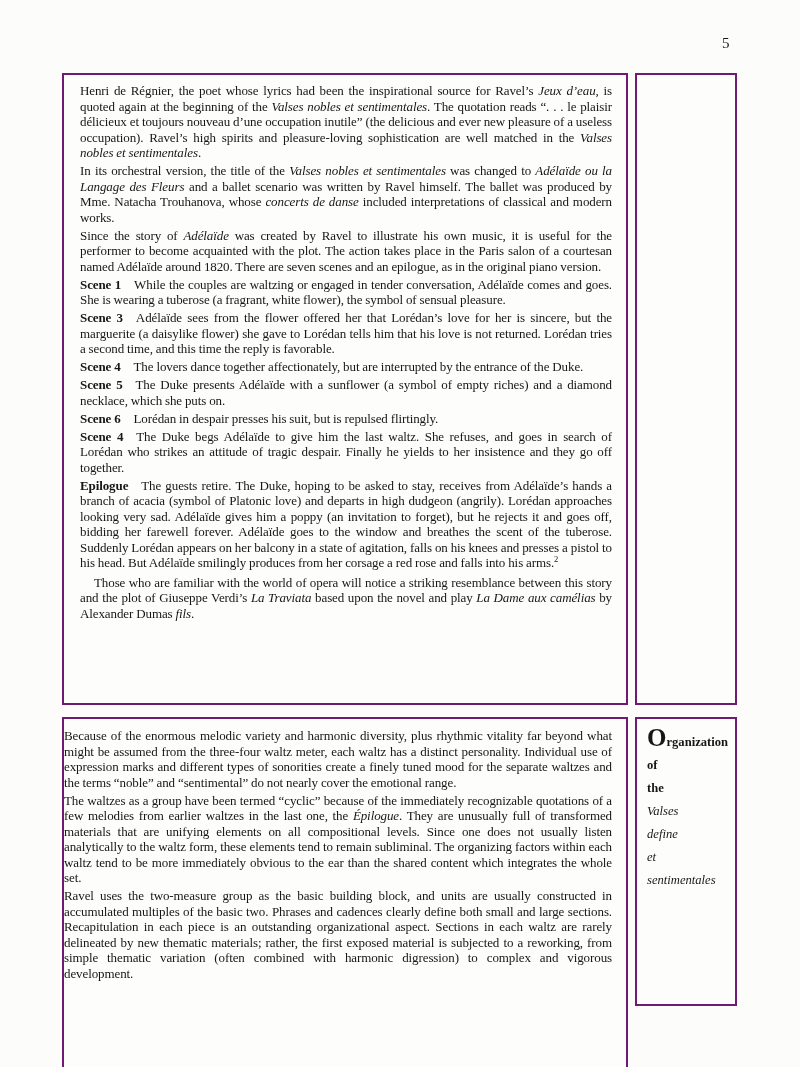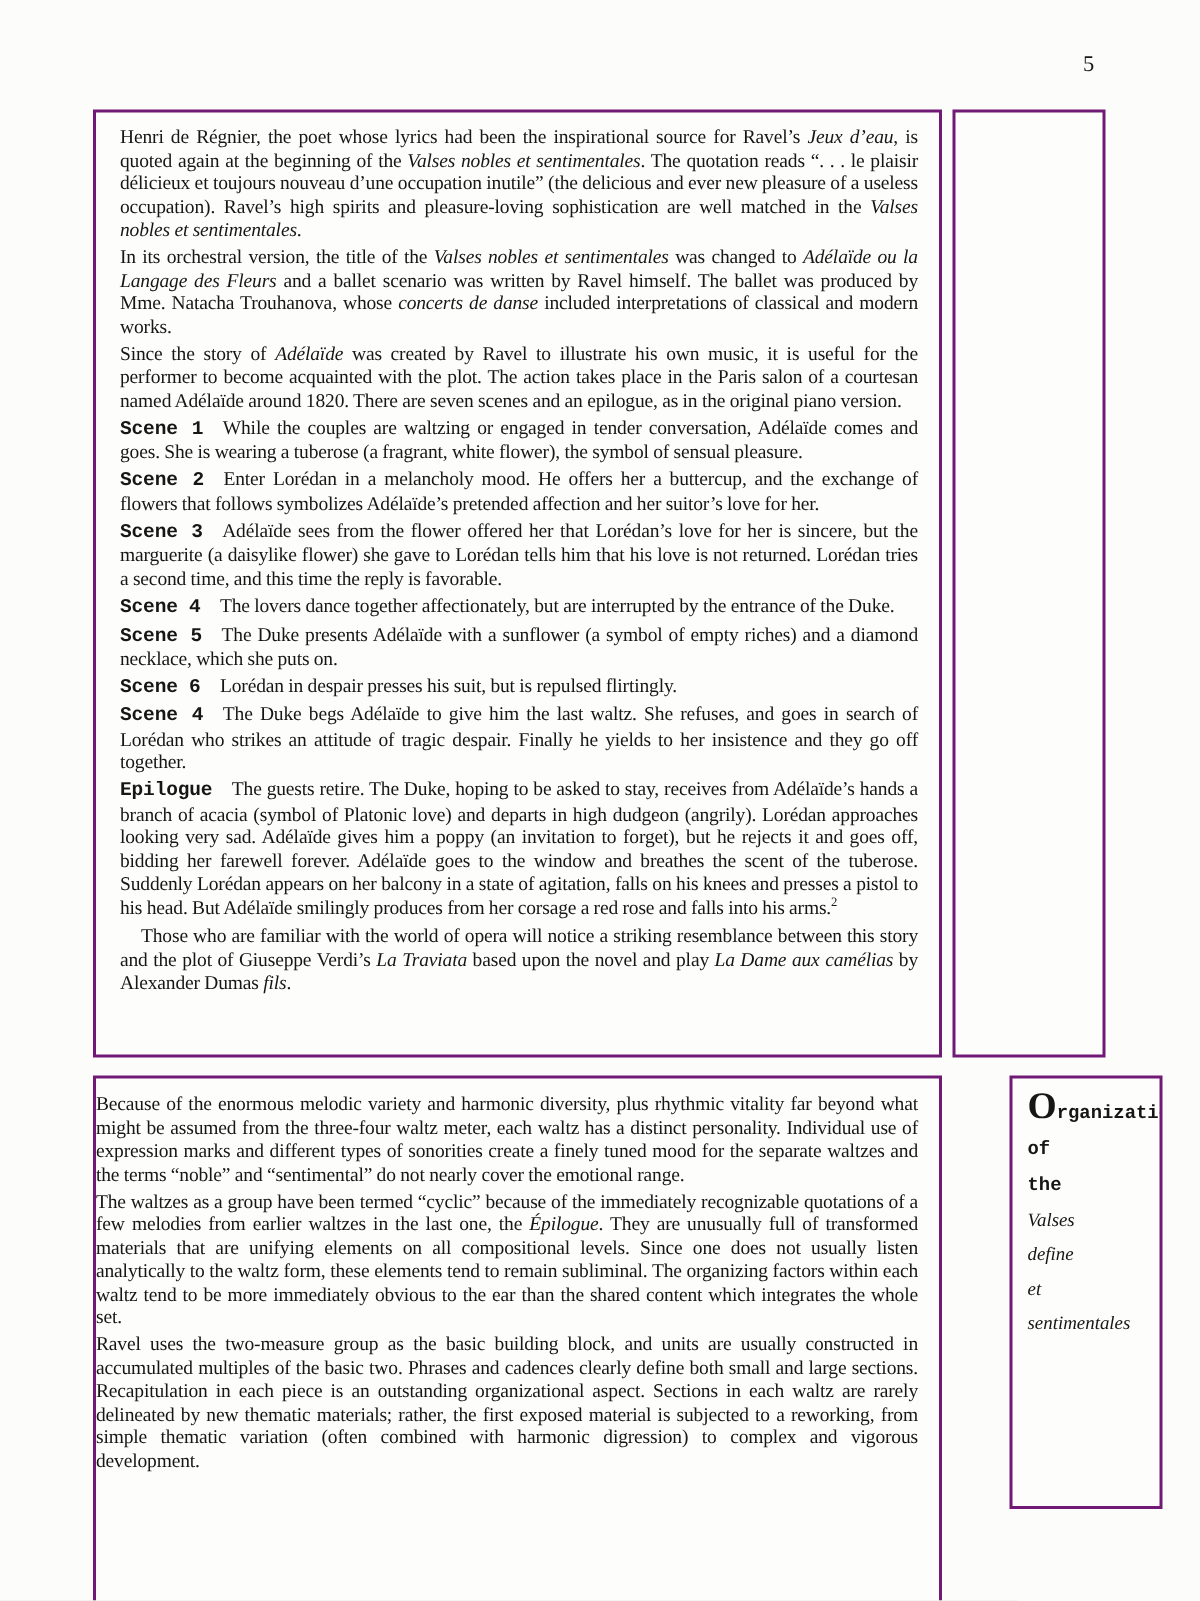--- a/index.html
+++ b/index.html
@@ -3,45 +3,44 @@
 <meta charset="utf-8">
 <style>
   html,body{margin:0;padding:0;background:#e9e9e6;}
   .page{position:relative;width:800px;height:1067px;background:#fcfcfa;
         font-family:"Liberation Serif",serif;color:#161616;overflow:hidden;}
   .page-number{position:absolute;top:35px;left:722px;font-size:15px;}
   .box{position:absolute;border:2px solid #701a75;background:#fdfdfb;box-sizing:border-box;}
   .box1{left:62px;top:73px;width:566px;height:632px;padding:8px 14px 6px 16px;overflow:hidden;}
   .box2{left:62px;top:717px;width:566px;height:367px;padding:9px 14px 6px 0;overflow:hidden;}
   .sidebox1{left:635px;top:73px;width:102px;height:632px;}
-  .sidebox2{left:673px;top:717px;width:102px;height:289px;padding:13px 7px 20px 10px;overflow:hidden;}
+  .sidebox2{left:635px;top:717px;width:102px;height:289px;padding:13px 7px 20px 10px;overflow:hidden;}
   .text-col p.para{margin:0 0 2.5px;font-size:13px;line-height:15.5px;
         text-align:justify;letter-spacing:-0.1px;word-spacing:-0.2px;}
   .text-col p.para.indent{text-indent:14px;margin-top:4px;}
   .run-i{font-style:italic;}
-  .run-b{font-weight:bold;font-family:Liberation Mono, monospace;}
+  .run-b{font-weight:bold;}
   .run-bi{font-weight:normal;font-style:italic;}
   .run-sup{vertical-align:super;font-size:8.5px;line-height:0;}
   .side-heading p{margin:0 0 8px;font-size:12.6px;font-weight:bold;line-height:15px;}
   .side-heading .run-initial{font-weight:bold;font-size:25px;line-height:12px;}
 </style>
 </head>
 <body>
 
 <div class="page">
 
   <div class="page-number">5</div>
 
   <div class="box box1">
     <div class="text-col">
         <p class="para"><span class="run-n">Henri de Régnier, the poet whose lyrics had been the inspirational source for Ravel’s </span><span class="run-i">Jeux d’eau</span><span class="run-n">, is quoted again at the beginning of the </span><span class="run-i">Valses nobles et sentimentales</span><span class="run-n">. The quotation reads “. . . le plaisir délicieux et toujours nouveau d’une occupation inutile” (the delicious and ever new pleasure of a useless occupation). Ravel’s high spirits and pleasure-loving sophistication are well matched in the </span><span class="run-i">Valses nobles et sentimentales</span><span class="run-n">.</span></p>
         <p class="para"><span class="run-n">In its orchestral version, the title of the </span><span class="run-i">Valses nobles et sentimentales</span><span class="run-n"> was changed to </span><span class="run-i">Adélaïde ou la Langage des Fleurs</span><span class="run-n"> and a ballet scenario was written by Ravel himself. The ballet was produced by Mme. Natacha Trouhanova, whose </span><span class="run-i">concerts de danse</span><span class="run-n"> included interpretations of classical and modern works.</span></p>
         <p class="para"><span class="run-n">Since the story of </span><span class="run-i">Adélaïde</span><span class="run-n"> was created by Ravel to illustrate his own music, it is useful for the performer to become acquainted with the plot. The action takes place in the Paris salon of a courtesan named Adélaïde around 1820. There are seven scenes and an epilogue, as in the original piano version.</span></p>
         <p class="para"><span class="run-b">Scene 1</span><span class="run-n"> While the couples are waltzing or engaged in tender conversation, Adélaïde comes and goes. She is wearing a tuberose (a fragrant, white flower), the symbol of sensual pleasure.</span></p>
-        <p class="para"><span class="run-b">Scene 2</span><span class="run-n"> Enter Lorédan in a melancholy mood. He offers her a buttercup, and the exchange of flowers that follows symbolizes Adélaïde’s pretended affection and her suitor’s love for her.</span></p>
         <p class="para"><span class="run-b">Scene 3</span><span class="run-n"> Adélaïde sees from the flower offered her that Lorédan’s love for her is sincere, but the marguerite (a daisylike flower) she gave to Lorédan tells him that his love is not returned. Lorédan tries a second time, and this time the reply is favorable.</span></p>
         <p class="para"><span class="run-b">Scene 4</span><span class="run-n"> The lovers dance together affectionately, but are interrupted by the entrance of the Duke.</span></p>
         <p class="para"><span class="run-b">Scene 5</span><span class="run-n"> The Duke presents Adélaïde with a sunflower (a symbol of empty riches) and a diamond necklace, which she puts on.</span></p>
         <p class="para"><span class="run-b">Scene 6</span><span class="run-n"> Lorédan in despair presses his suit, but is repulsed flirtingly.</span></p>
         <p class="para"><span class="run-b">Scene 4</span><span class="run-n"> The Duke begs Adélaïde to give him the last waltz. She refuses, and goes in search of Lorédan who strikes an attitude of tragic despair. Finally he yields to her insistence and they go off together.</span></p>
         <p class="para"><span class="run-b">Epilogue</span><span class="run-n"> The guests retire. The Duke, hoping to be asked to stay, receives from Adélaïde’s hands a branch of acacia (symbol of Platonic love) and departs in high dudgeon (angrily). Lorédan approaches looking very sad. Adélaïde gives him a poppy (an invitation to forget), but he rejects it and goes off, bidding her farewell forever. Adélaïde goes to the window and breathes the scent of the tuberose. Suddenly Lorédan appears on her balcony in a state of agitation, falls on his knees and presses a pistol to his head. But Adélaïde smilingly produces from her corsage a red rose and falls into his arms.</span><span class="run-sup">2</span></p>
         <p class="para indent"><span class="run-n">Those who are familiar with the world of opera will notice a striking resemblance between this story and the plot of Giuseppe Verdi’s </span><span class="run-i">La Traviata</span><span class="run-n"> based upon the novel and play </span><span class="run-i">La Dame aux camélias</span><span class="run-n"> by Alexander Dumas </span><span class="run-i">fils</span><span class="run-n">.</span></p>
       </div>
   </div>
 

